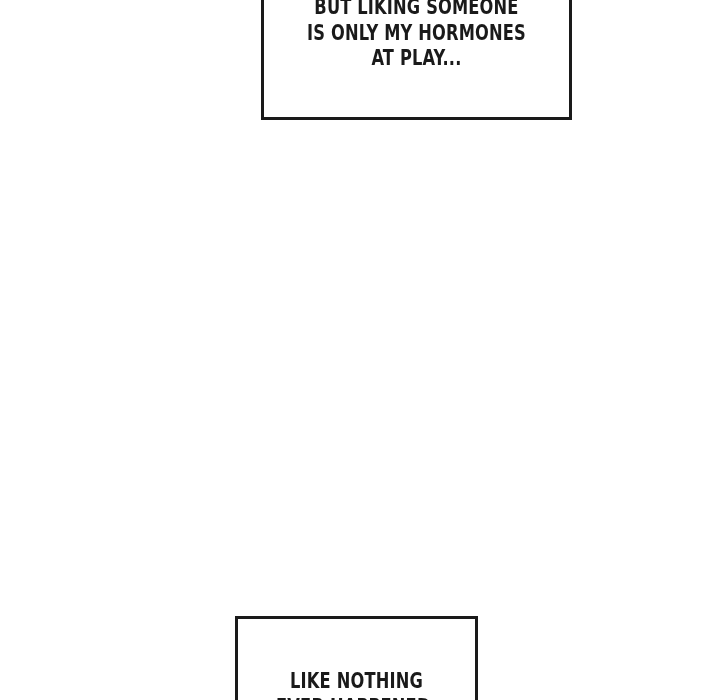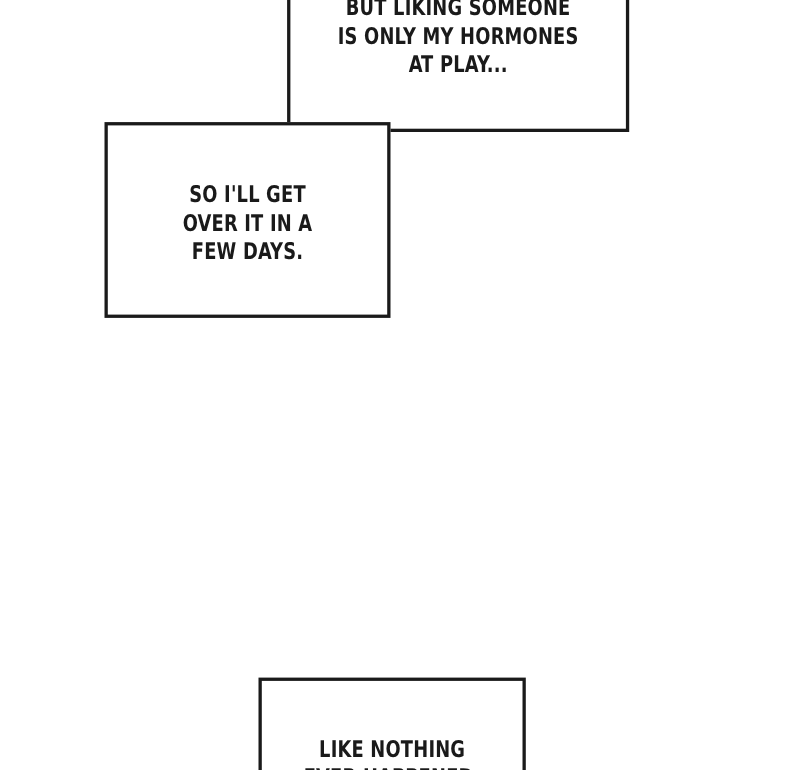--- a/index.html
+++ b/index.html
@@ -90,24 +90,19 @@
 <body>
 
 <div id="comic-page">
 
   <div class="panel" id="bubble-hormones">
     <div class="panel-text">BUT LIKING SOMEONE
 IS ONLY MY HORMONES
 AT PLAY...</div>
   </div>
 
-  <div class="panel" id="bubble-fewdays">
-    <div class="panel-text">SO I'LL GET
-OVER IT IN A
-FEW DAYS.</div>
-  </div>
 
   <div class="panel" id="bubble-nothing">
     <div class="panel-text">LIKE NOTHING
 EVER HAPPENED.</div>
   </div>
 
 </div>
 
 </body></html>

